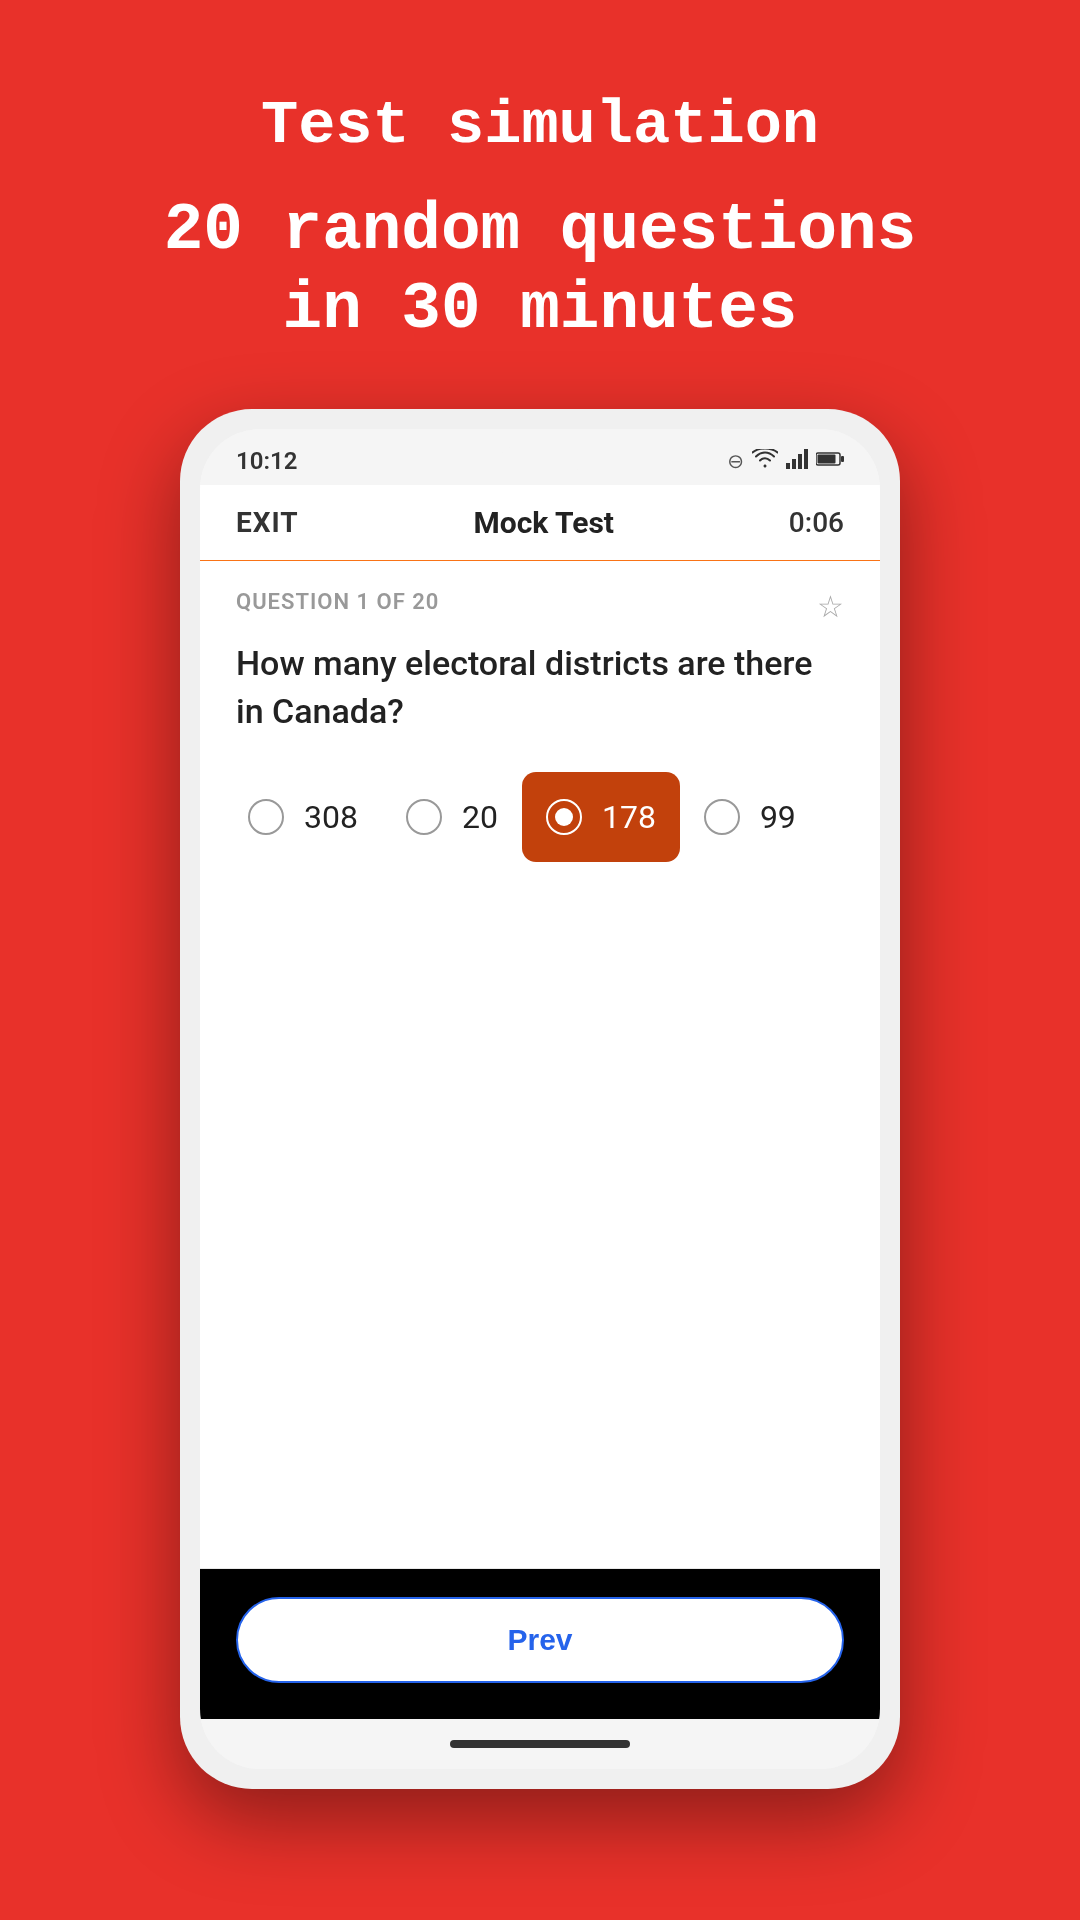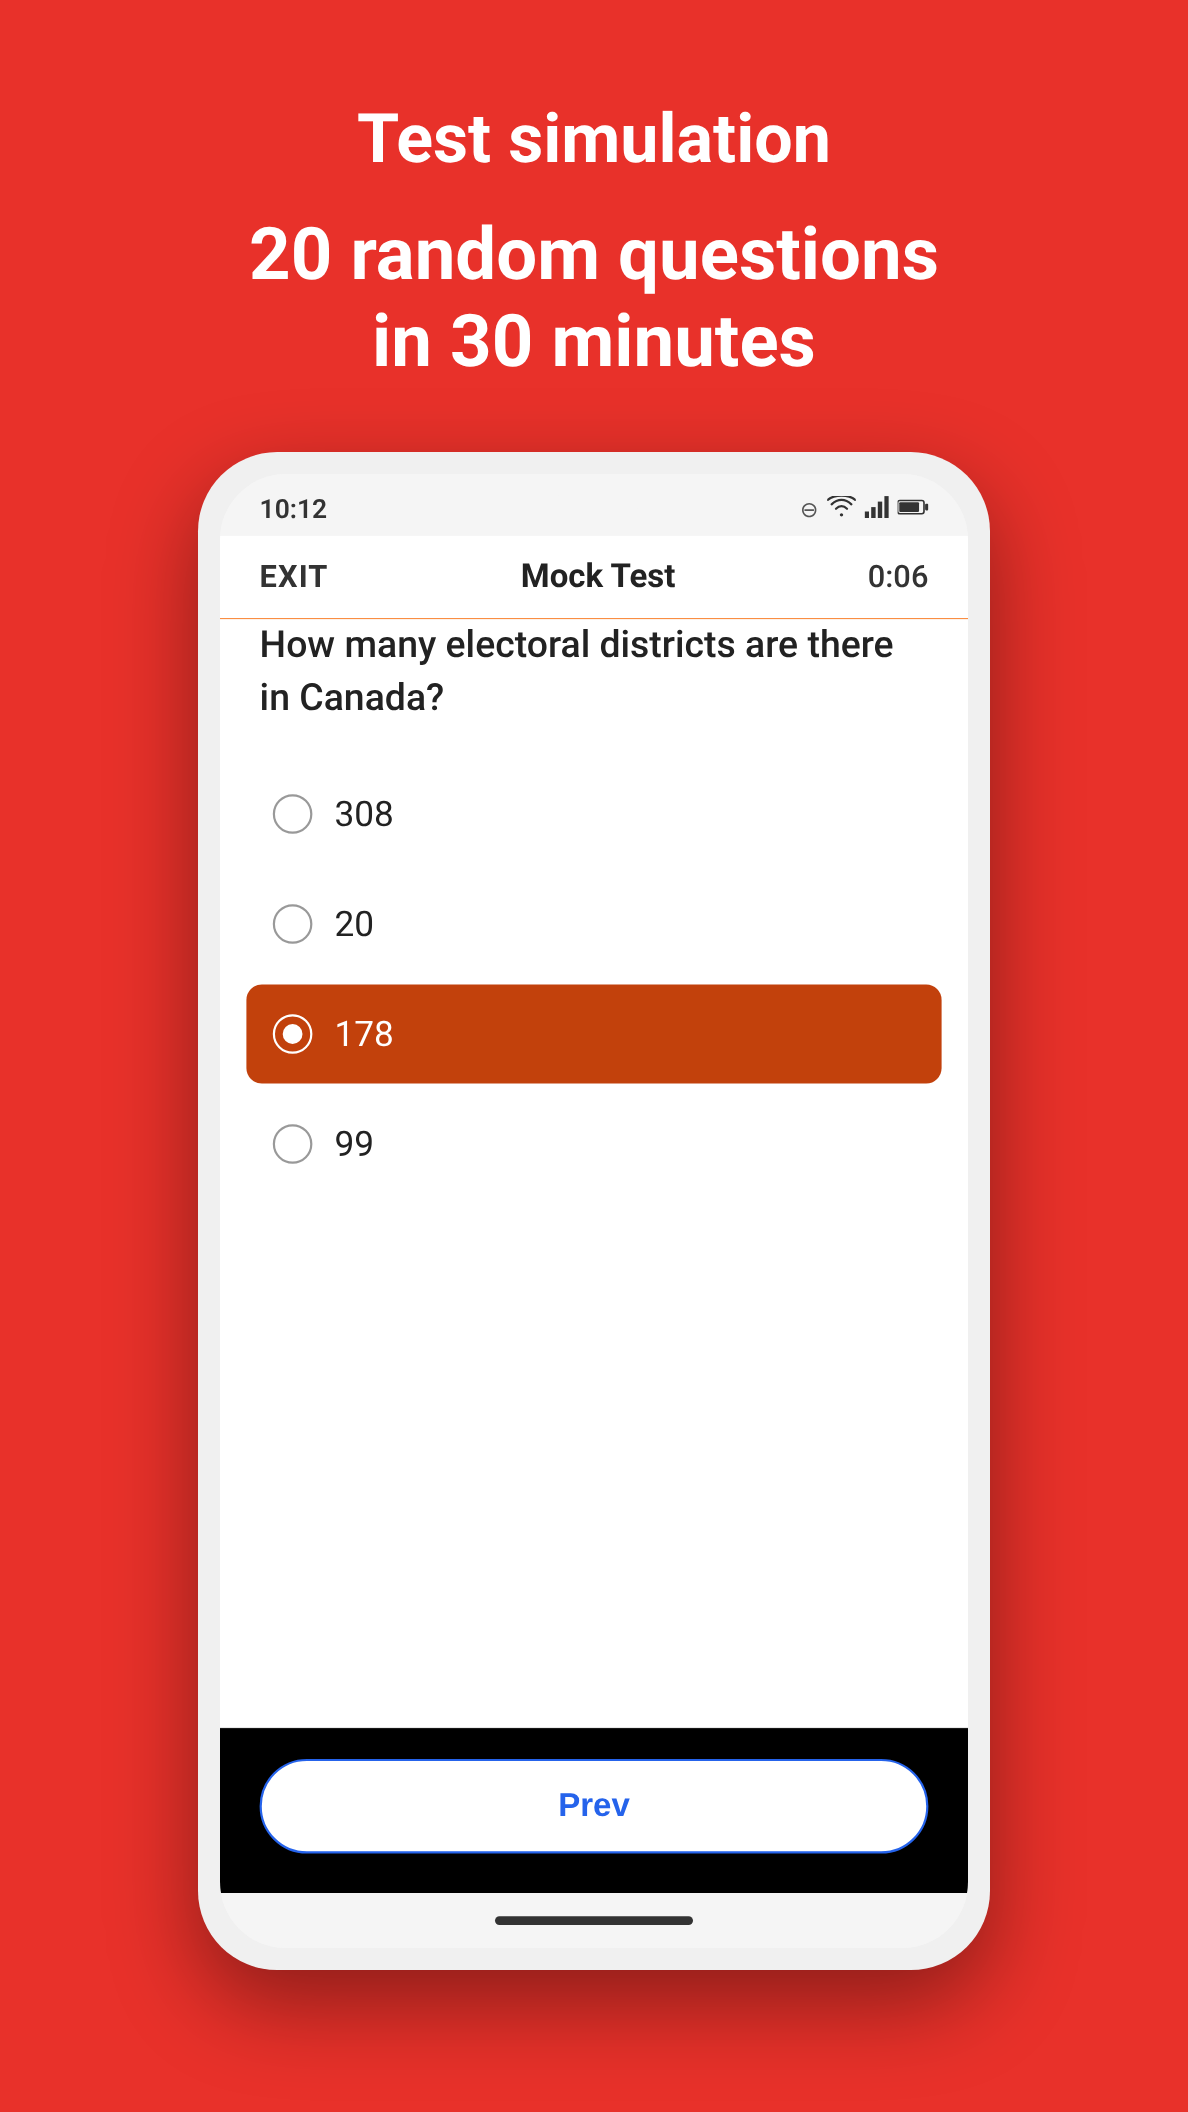--- a/index.html
+++ b/index.html
@@ -13,20 +13,21 @@
       flex-direction: column;
       align-items: center;
       overflow: hidden;
       position: relative;
     }
 
     .header-text {
       margin-top: 90px;
       text-align: center;
       color: white;
+      font-family: Liberation Mono, monospace;
     }
 
     .header-title {
       font-size: 62px;
       font-weight: 700;
       margin-bottom: 30px;
     }
 
     .header-subtitle {
       font-size: 66px;
@@ -152,21 +153,21 @@
       font-size: 34px;
       font-weight: 500;
       color: #222;
       line-height: 1.4;
     }
 
     
     .options-list {
       padding: 0 24px;
       display: flex;
-      flex-direction: column;
+      flex-direction: row;
       gap: 0;
     }
 
     .option-item {
       display: flex;
       align-items: center;
       padding: 26px 24px;
       margin-bottom: 10px;
       border-radius: 14px;
       cursor: pointer;
@@ -305,20 +306,24 @@
       </div>
     </div>
 
     <div class="topbar">
       <div class="exit-btn">EXIT</div>
       <div class="mock-test-title">Mock Test</div>
       <div class="timer">0:06</div>
     </div>
 
     <div class="question-area">
+      <div class="question-header">
+        <div class="question-counter">QUESTION 1 OF 20</div>
+        <div class="star-icon">☆</div>
+      </div>
       <div class="question-text">How many electoral districts are there in Canada?</div>
 
       <div class="options-list">
 
         <div class="option-item">
           <div class="radio-outer"></div>
           <div class="option-label">308</div>
         </div>
 
         <div class="option-item">

